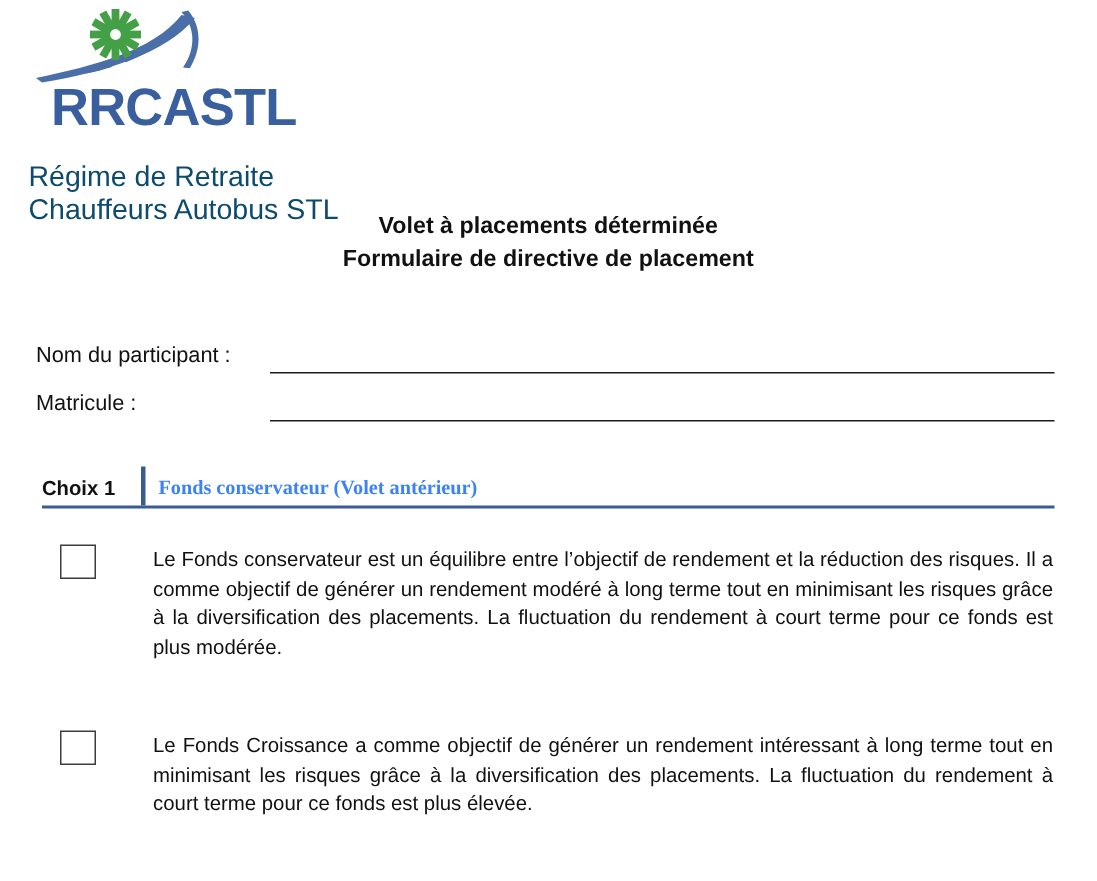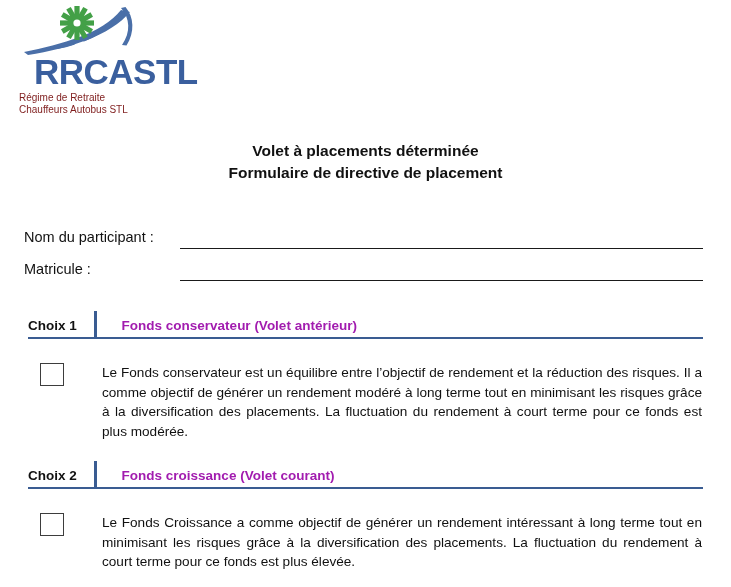--- a/index.html
+++ b/index.html
@@ -31,24 +31,24 @@
     font-family: "Liberation Sans", sans-serif;
     font-weight: bold;
     font-size: 35px;
     letter-spacing: -0.5px;
     line-height: 1;
     color: #3a5f9e;
     margin: -2px 0 0 20px;
   }
   .logo-tagline {
     font-family: "Liberation Sans", sans-serif;
-    font-size: 10px;
+    font-size: 19px;
     line-height: 1.18;
-    color: #7f1d1d;
-    margin: 3px 0 0 5px;
+    color: #0c4a6e;
+    margin: 19px 0 0 5px;
     white-space: pre-line;
   }
 
   
   .doc-title {
     position: absolute;
     left: 0;
     top: 140px;
     width: 731px;
     text-align: center;
@@ -112,23 +112,24 @@
   }
   .section-divider {
     width: 2.6px;
     align-self: stretch;
     background: #3a5c92;
     margin: -2px 0 -4px 0;
   }
   .section-head-right {
     font-weight: bold;
     font-size: 13.5px;
-    color: #a21caf;
-    padding-left: 25px;
+    color: #3b82f6;
+    padding-left: 9px;
     white-space: nowrap;
+    font-family: Liberation Serif, serif;
   }
 
   .section-body {
     display: flex;
     align-items: flex-start;
     padding-top: 24px;
   }
   .checkbox-cell {
     width: 74px;
     flex: 0 0 74px;
@@ -216,24 +217,19 @@
   </div>
   <div class="section-body">
     <div class="checkbox-cell">
       <span class="checkbox"></span>
     </div>
     <div class="section-text">Le Fonds conservateur est un équilibre entre l’objectif de rendement et la réduction des risques. Il a comme objectif de générer un rendement modéré à long terme tout en minimisant les risques grâce à la diversification des placements. La fluctuation du rendement à court terme pour ce fonds est plus modérée.</div>
   </div>
 </div>
 
 <div class="section section-2">
-  <div class="section-head">
-    <div class="section-head-left">Choix 2</div>
-    <div class="section-divider"></div>
-    <div class="section-head-right">Fonds croissance (Volet courant)</div>
-  </div>
   <div class="section-body">
     <div class="checkbox-cell">
       <span class="checkbox"></span>
     </div>
     <div class="section-text">Le Fonds Croissance a comme objectif de générer un rendement intéressant à long terme tout en minimisant les risques grâce à la diversification des placements. La fluctuation du rendement à court terme pour ce fonds est plus élevée.</div>
   </div>
 </div>
 
 </body></html>

